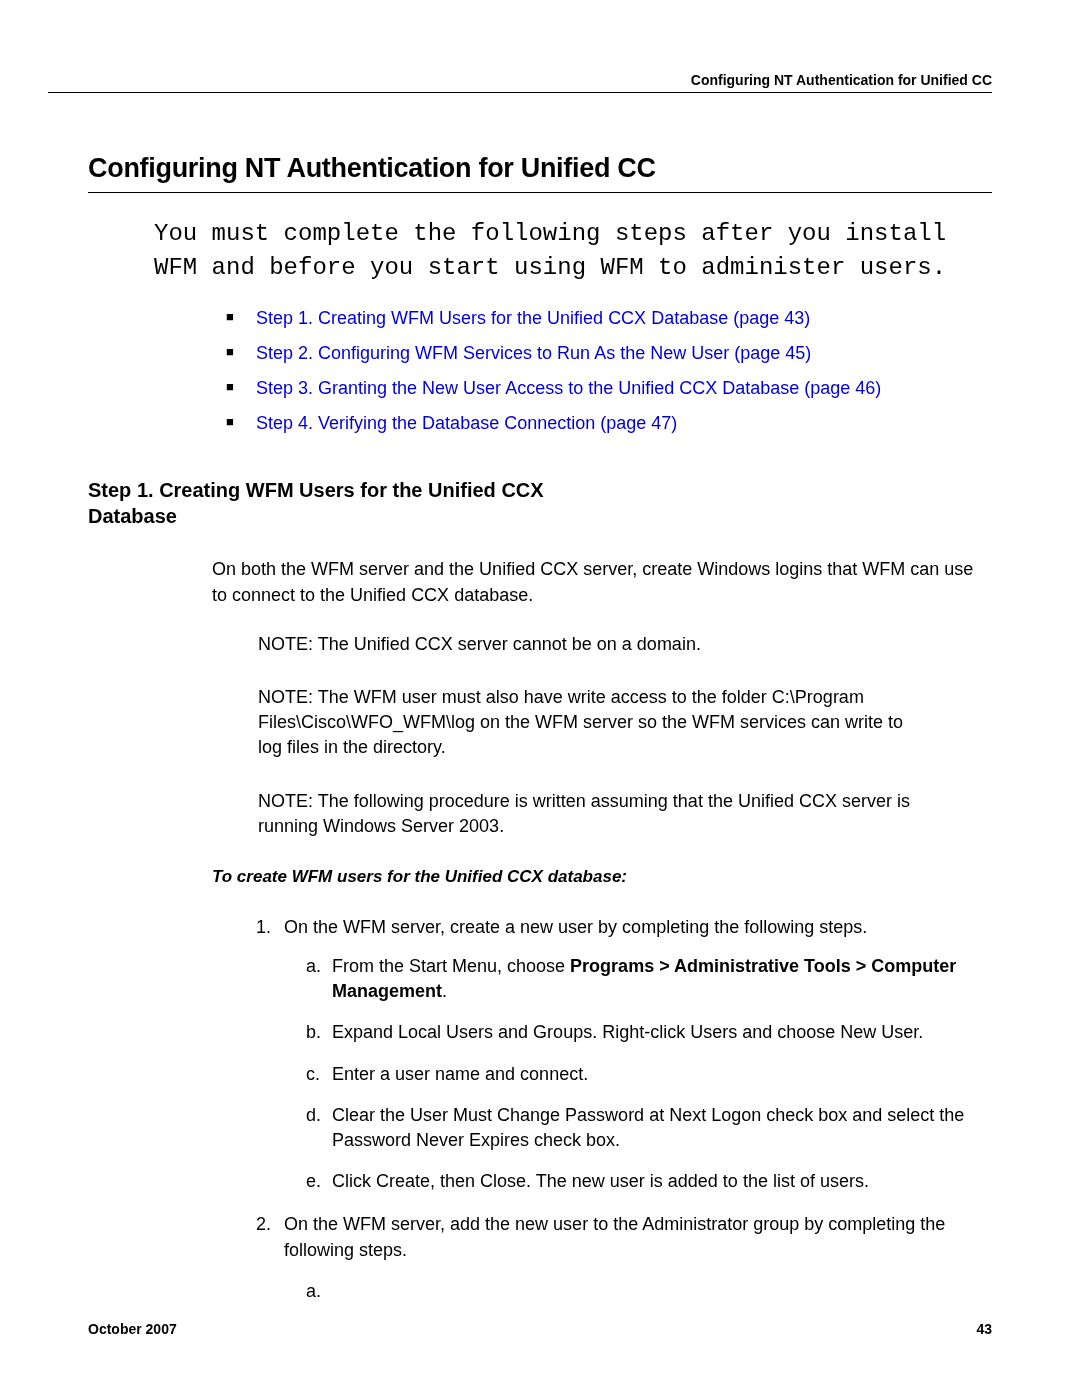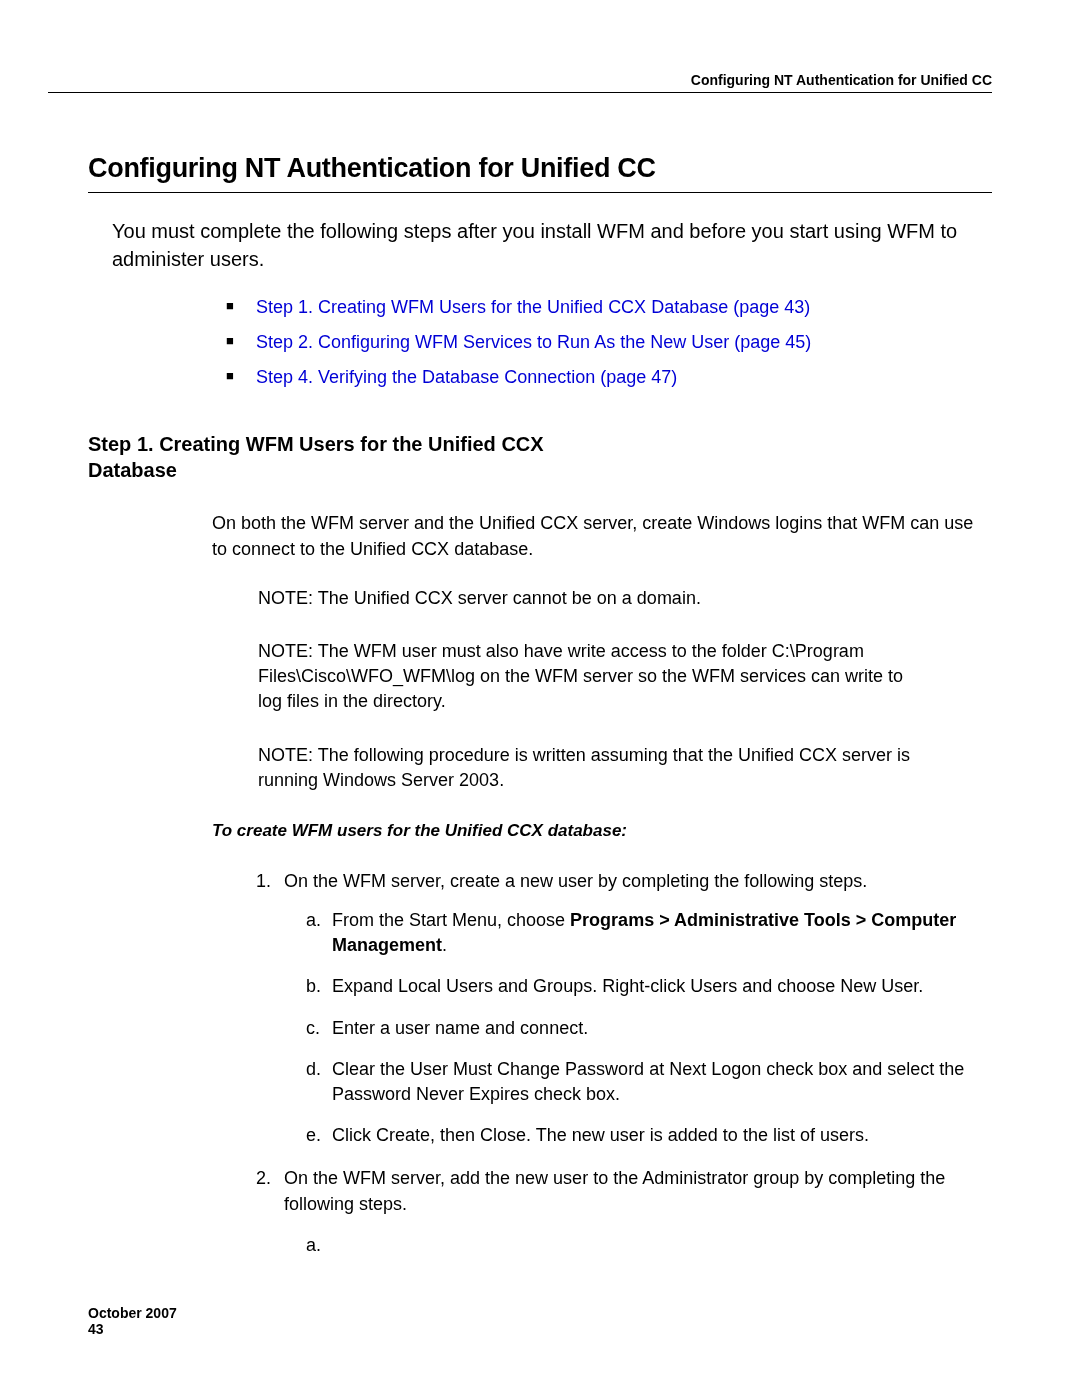--- a/index.html
+++ b/index.html
@@ -40,24 +40,25 @@
       letter-spacing: -0.3px;
     }
     .section-rule {
       border: none;
       border-top: 1px solid #000;
       margin-left: 40px;
       margin-right: 0;
       margin-bottom: 24px;
     }
     .intro-text {
-      margin-left: 64px;
-      font-size: 20px;
+      margin-left: 106px;
+      font-size: 24px;
       line-height: 1.4;
       margin-bottom: 20px;
+      font-family: Liberation Mono, monospace;
     }
     .bullet-list {
       margin-left: 178px;
       list-style: none;
     }
     .bullet-list li {
       font-size: 18px;
       line-height: 1.6;
       margin-bottom: 6px;
       position: relative;
@@ -140,39 +141,39 @@
     }
     .footer {
       position: absolute;
       bottom: 60px;
       left: 88px;
       right: 88px;
       display: flex;
       justify-content: space-between;
       font-size: 14px;
       font-weight: bold;
-      flex-direction: column;
     }
   </style>
 </head>
 <body>
 
 <div class="page">
 
   <div class="running-header">Configuring NT Authentication for Unified CC</div>
   <hr class="header-rule">
 
   <h1 class="section-title">Configuring NT Authentication for Unified CC</h1>
   <hr class="section-rule">
 
   <p class="intro-text">You must complete the following steps after you install WFM and before you start using WFM to administer users.</p>
 
   <ul class="bullet-list">
     <li><span class="link">Step 1. Creating WFM Users for the Unified CCX Database (page 43)</span></li>
     <li><span class="link">Step 2. Configuring WFM Services to Run As the New User (page 45)</span></li>
+    <li><span class="link">Step 3. Granting the New User Access to the Unified CCX Database (page 46)</span></li>
     <li><span class="link">Step 4. Verifying the Database Connection (page 47)</span></li>
   </ul>
 
   <h2 class="subsection-title">Step 1. Creating WFM Users for the Unified CCX Database</h2>
 
   <p class="body-text">On both the WFM server and the Unified CCX server, create Windows logins that WFM can use to connect to the Unified CCX database.</p>
 
   <p class="note-block">
     <span class="note-label">NOTE:  </span><span>The Unified CCX server cannot be on a domain.</span>
   </p>

